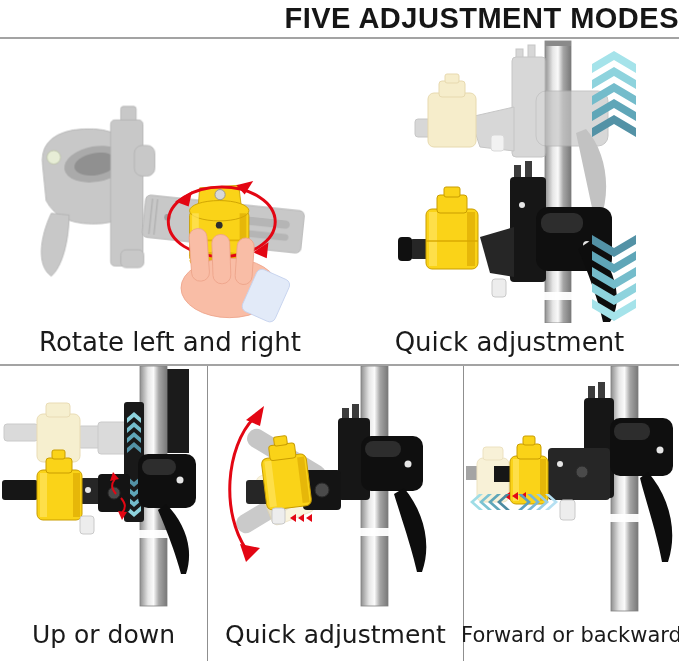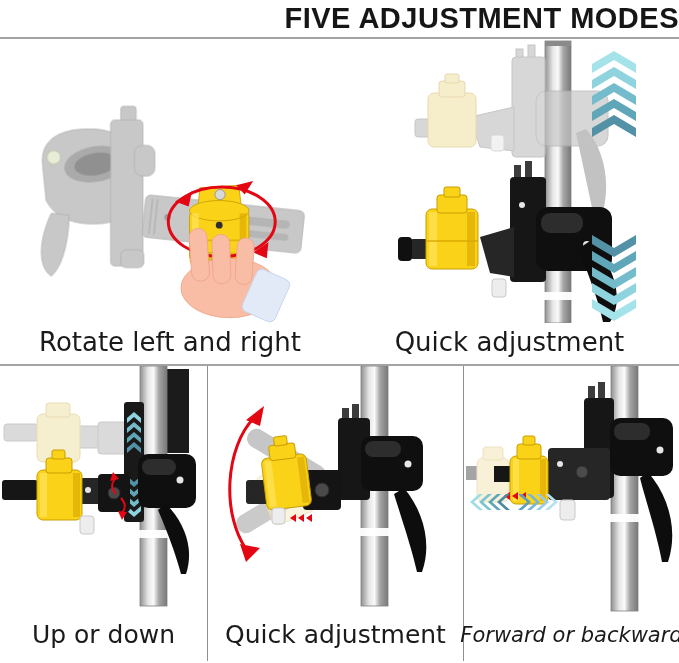--- a/index.html
+++ b/index.html
@@ -15,21 +15,21 @@
           border-bottom:2px solid var(--divider-gray);}
   .title{font-size:29px;font-weight:bold;color:var(--text-black);letter-spacing:.5px;
          font-family:"Liberation Sans",sans-serif;}
   .row-top{height:327px;display:flex;border-bottom:2px solid var(--divider-gray);}
   .row-bottom{height:295px;display:flex;}
   .panel{display:flex;flex-direction:column;align-items:center;justify-content:space-between;}
   .p-rotate{width:340px;margin-top:47px;}
   .p-quick{width:339px;}
   .p-updown{width:207px;}
   .p-angle{width:256px;border-left:1px solid #8f8f8f;}
-  .p-forward{width:216px;border-left:1px solid #8f8f8f;font-style:italic;}
+  .p-forward{width:216px;border-left:1px solid #8f8f8f;}
   svg{display:block;}
   .caption{font-family:"DejaVu Sans",sans-serif;color:#1a1a1a;white-space:nowrap;}
   .cap-top{font-size:26px;margin-bottom:7px;}
   .cap-bottom{font-size:25px;margin-bottom:12px;}
   .cap-small{font-size:21px;margin-bottom:14px;}
   
   .gh{fill:var(--ghost-gray);stroke:#aeaeae;stroke-width:1;}
   .blk{fill:var(--solid-black);}
   .blk2{fill:#262626;}
   .yl{fill:var(--knob-yellow);stroke:#c99d00;stroke-width:1;}

